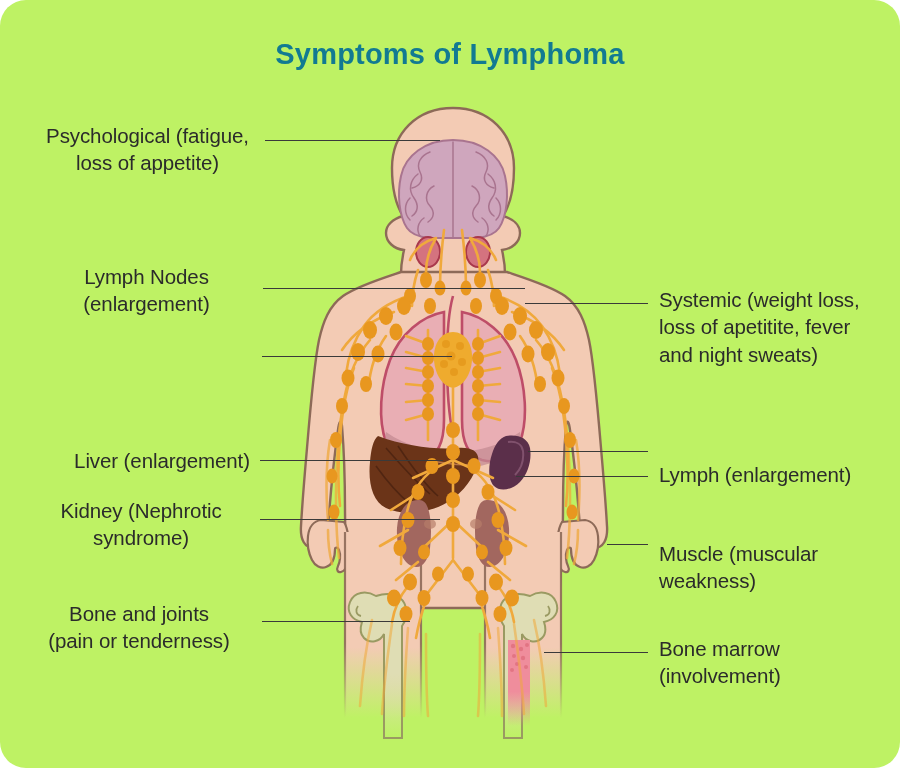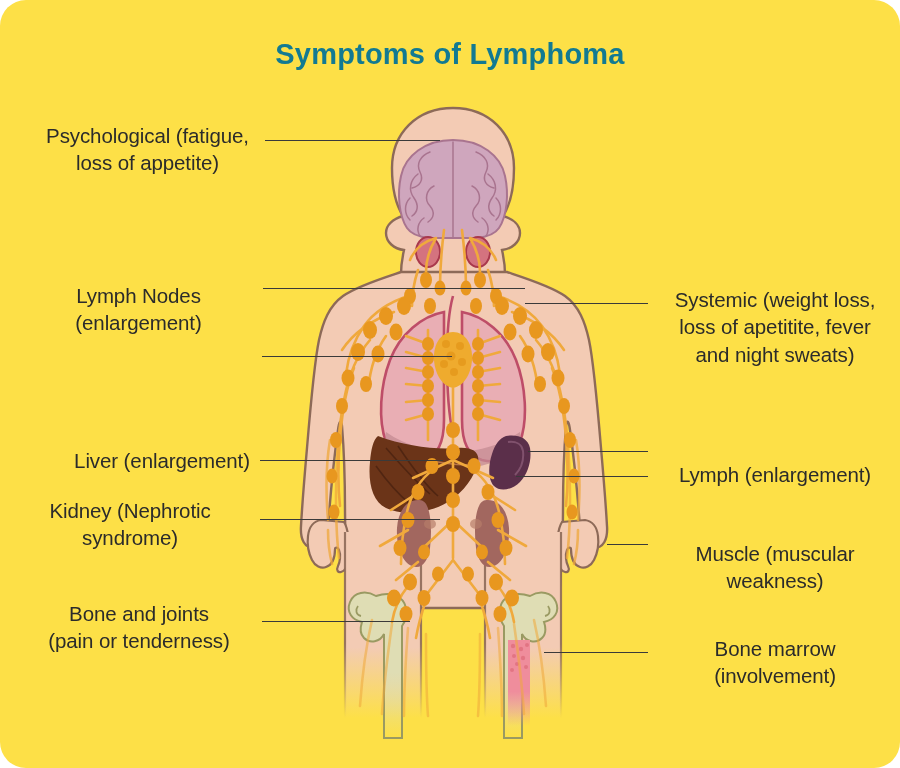--- a/index.html
+++ b/index.html
@@ -3,21 +3,21 @@
 <meta charset="utf-8">
 <title>Symptoms of Lymphoma</title>
 <style>
   html,body{margin:0;padding:0;background:#ffffff;}
   body{width:900px;height:768px;overflow:hidden;
        font-family:"Liberation Sans","DejaVu Sans",sans-serif;}
 
   #infographic{
     position:relative;
     width:900px;height:768px;
-    background:#fde047;
+    background:#bef264;
     border-radius:26px;
     overflow:hidden;
   }
 
   
   #title{
     position:absolute;
     top:38px;left:0;width:900px;
     text-align:center;
     font-size:29px;
@@ -28,21 +28,21 @@
 
   
   .label{
     position:absolute;
     font-size:20.5px;
     line-height:1.33;
     color:#2b2b2b;
     letter-spacing:-0.1px;
     white-space:pre-line;
   }
-  .label.right{text-align:center;}
+  .label.right{text-align:left;}
   .label.left{text-align:center;}
 
   
   .leader{
     position:absolute;
     height:0;
     border-top:1.6px solid #3a3a3a;
   }
 
   
@@ -391,27 +391,27 @@
 
   <div class="leader" style="left:525px;top:303px;width:123px;"></div>
   <div class="leader" style="left:528px;top:451px;width:120px;"></div>
   <div class="leader" style="left:516px;top:476px;width:132px;"></div>
   <div class="leader" style="left:607px;top:544px;width:41px;"></div>
   <div class="leader" style="left:544px;top:652px;width:104px;"></div>
 
   <div class="label left" style="left:40px;top:122px;width:215px;">Psychological (fatigue,
 loss of appetite)</div>
 
-  <div class="label left" style="left:32px;top:263px;width:213px;margin-top:19px;">Lymph Nodes
+  <div class="label left" style="left:40px;top:263px;width:213px;">Lymph Nodes
 (enlargement)</div>
 
 
   <div class="label left" style="left:56px;top:447px;width:212px;">Liver (enlargement)</div>
 
-  <div class="label left" style="left:24px;top:497px;width:212px;">Kidney (Nephrotic
+  <div class="label left" style="left:35px;top:497px;width:212px;">Kidney (Nephrotic
 syndrome)</div>
 
   <div class="label left" style="left:26px;top:600px;width:226px;">Bone and joints
 (pain or tenderness)</div>
 
   <div class="label right" style="left:659px;top:286px;width:232px;">Systemic (weight loss,
 loss of apetitite, fever
 and night sweats)</div>
 
 

